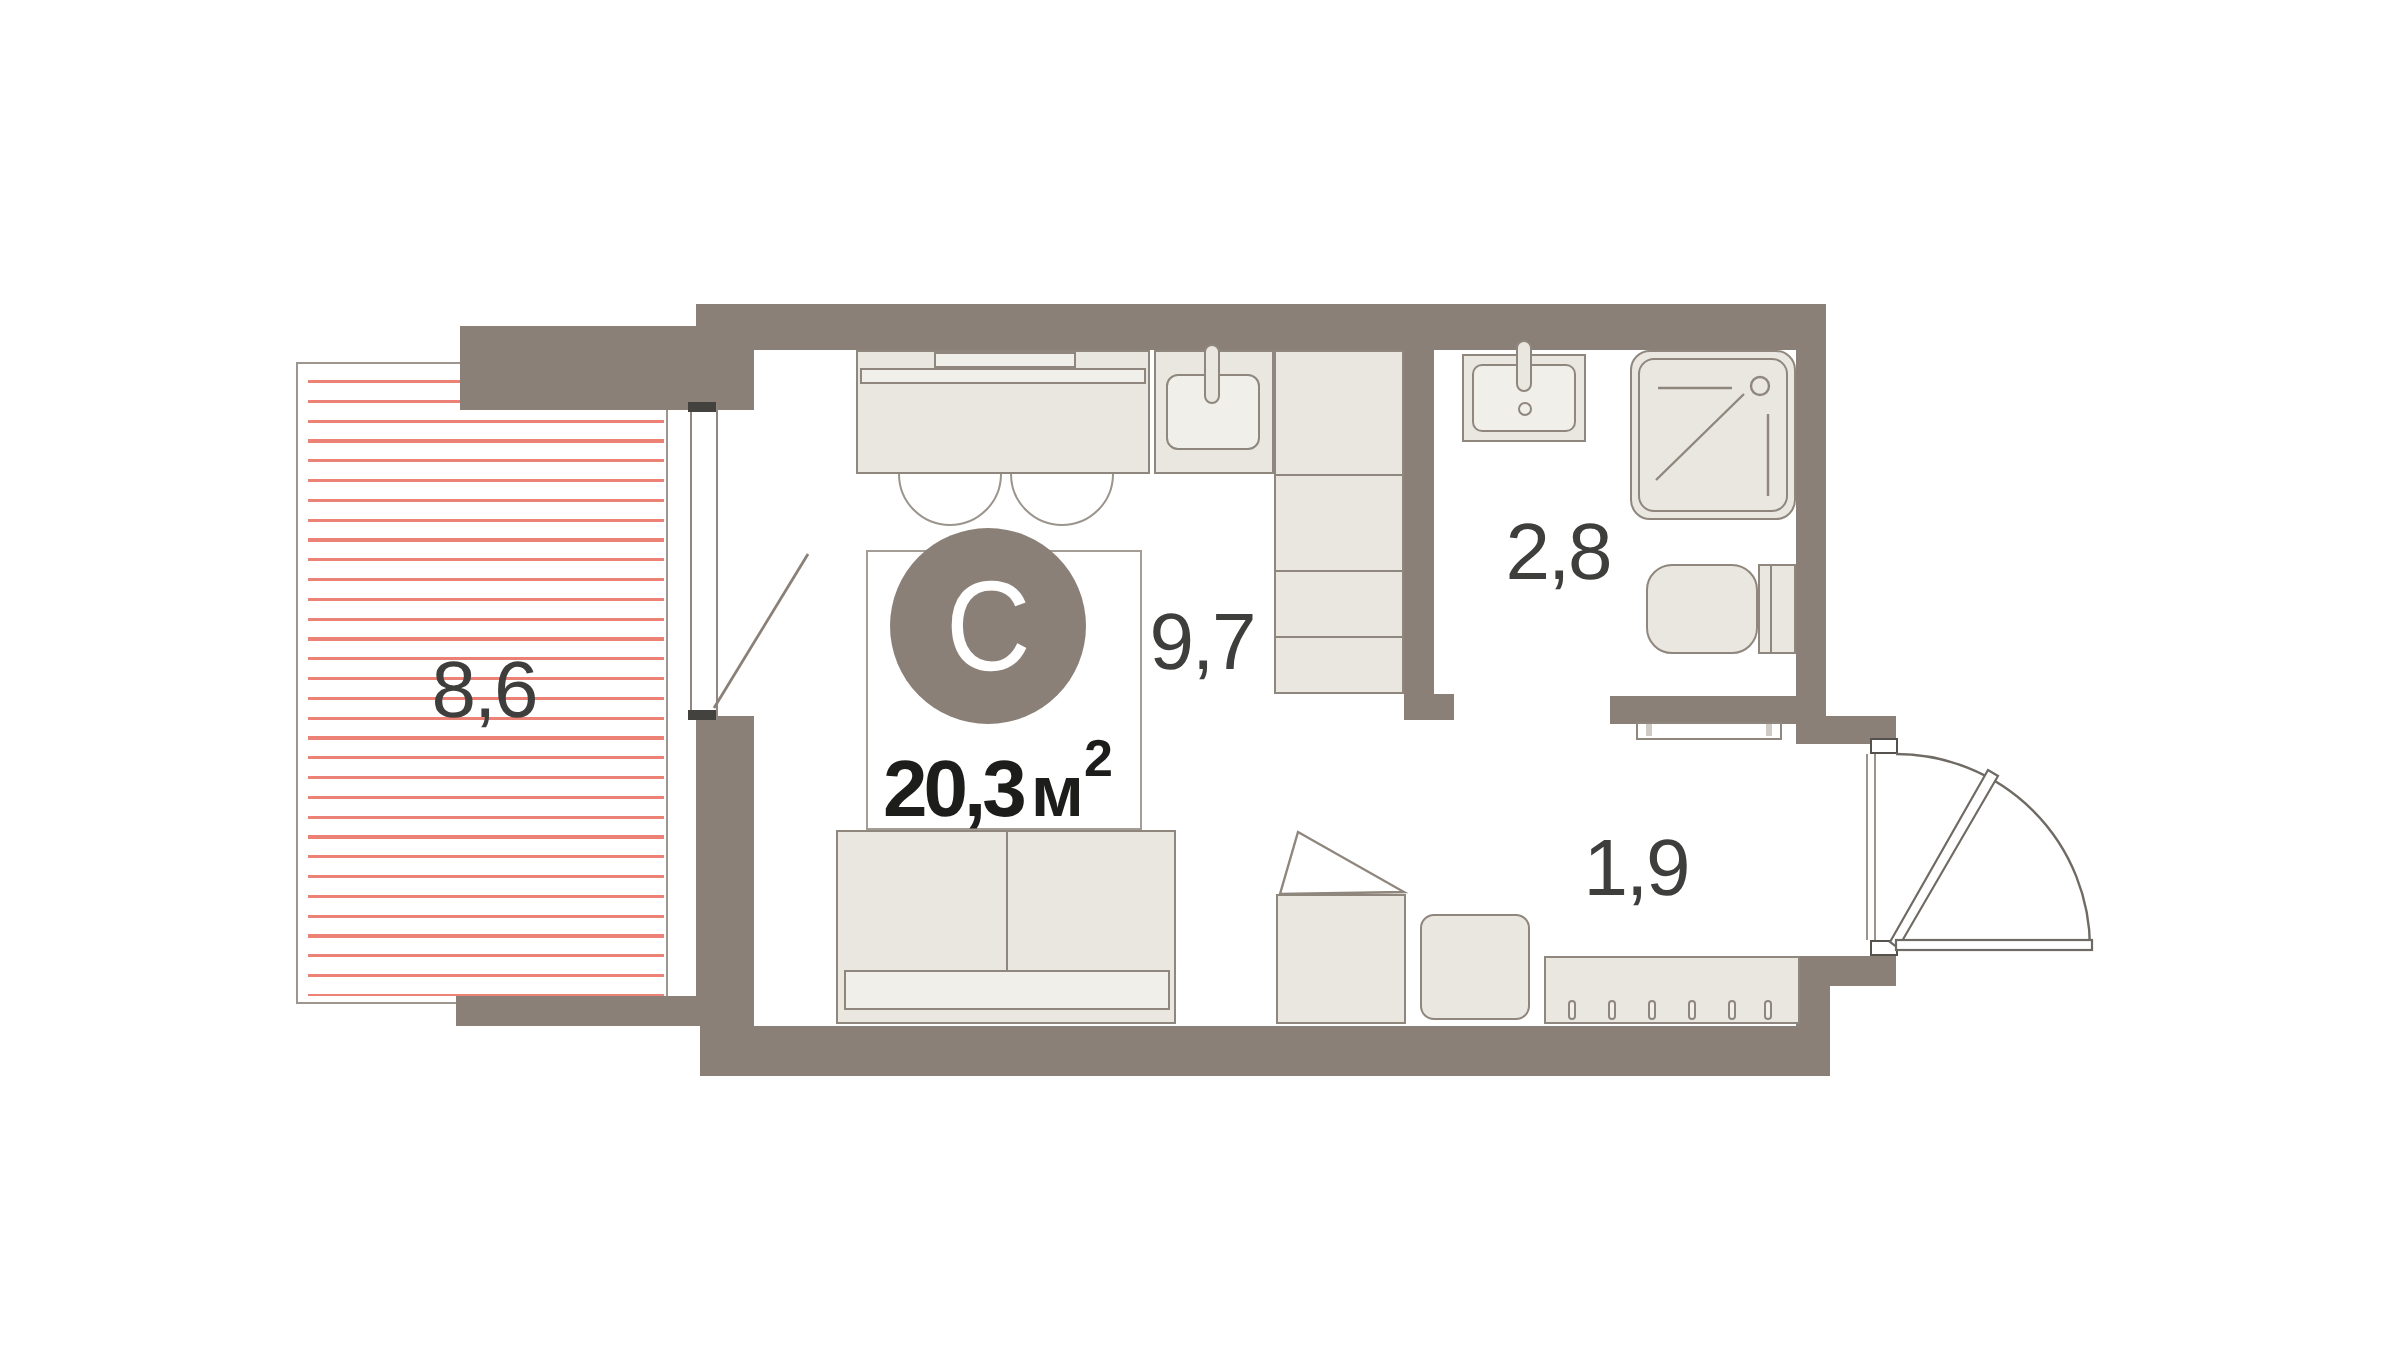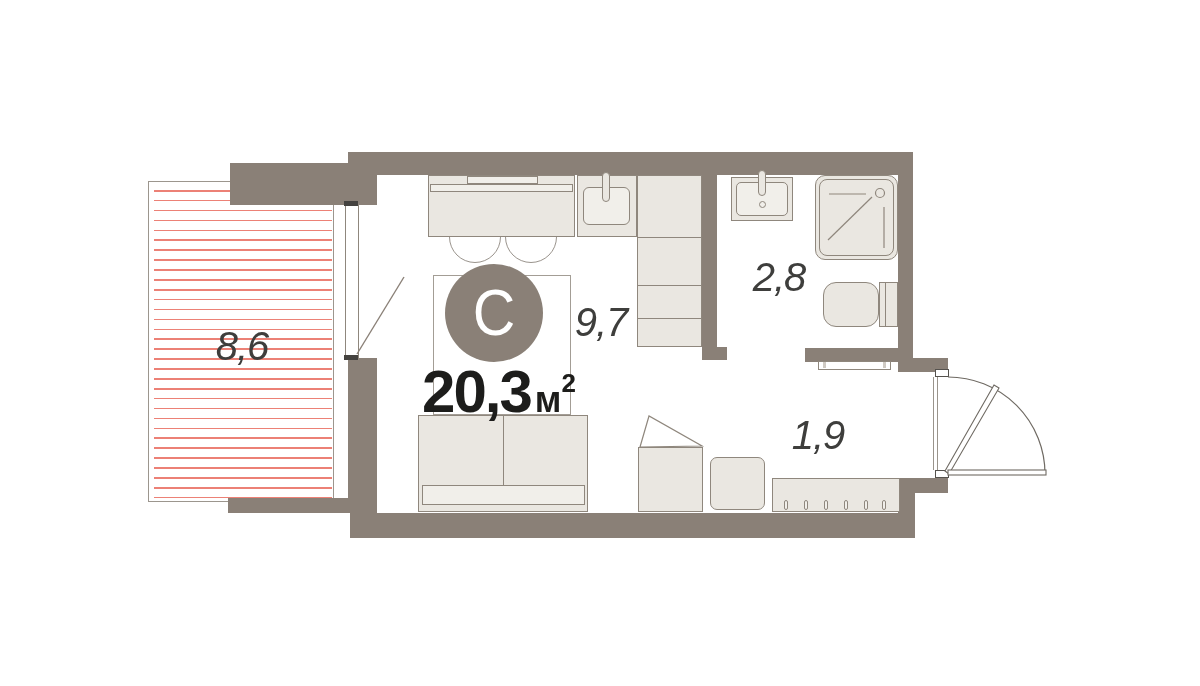--- a/index.html
+++ b/index.html
@@ -16,32 +16,32 @@
   #plan{
     position:relative;width:1200px;height:686px;background:#fff;overflow:hidden;
     font-family:"Liberation Sans","DejaVu Sans",sans-serif;
   }
   .abs{position:absolute;box-sizing:border-box;}
   .wall{position:absolute;background:var(--wall);}
   .furn{position:absolute;box-sizing:border-box;background:var(--ffill);border:1px solid var(--fstroke);}
   .furn-light{background:var(--ffill-light);}
   .label{
     position:absolute;transform:translate(-50%,-50%);
-    font-size:40px;color:var(--tlabel);white-space:nowrap;letter-spacing:-1px;font-style:italic;
+    font-size:40px;color:var(--tlabel);white-space:nowrap;letter-spacing:-1px;
   }
   .circle-badge{
     position:absolute;left:445px;top:264px;width:98px;height:98px;border-radius:50%;
     background:var(--wall);display:flex;align-items:center;justify-content:center;
   }
   .circle-badge span{color:#fff;font-size:64px;font-weight:500;line-height:1;transform:scaleX(.92);}
   .total-area{
     position:absolute;left:499px;top:391px;transform:translate(-50%,-50%);
     color:var(--tdark);white-space:nowrap;font-weight:700;
   }
-  .total-area .val{font-size:60px;letter-spacing:-2px;}
+  .total-area .val{font-size:40px;letter-spacing:-2px;}
   .total-area .unit{font-size:36px;margin-left:4px;}
   .total-area .sup{font-size:26px;vertical-align:20px;}
   .balcony{
     position:absolute;left:148px;top:181px;width:184px;height:319px;
     background:#fff;border:1.5px solid #9c968e;
   }
   .balcony .hatch{
     position:absolute;left:5px;right:1px;top:8px;bottom:3px;
     background:repeating-linear-gradient(180deg,var(--hatch) 0px,var(--hatch) 1.6px,rgba(0,0,0,0) 1.6px,rgba(0,0,0,0) 9.9px);
   }

